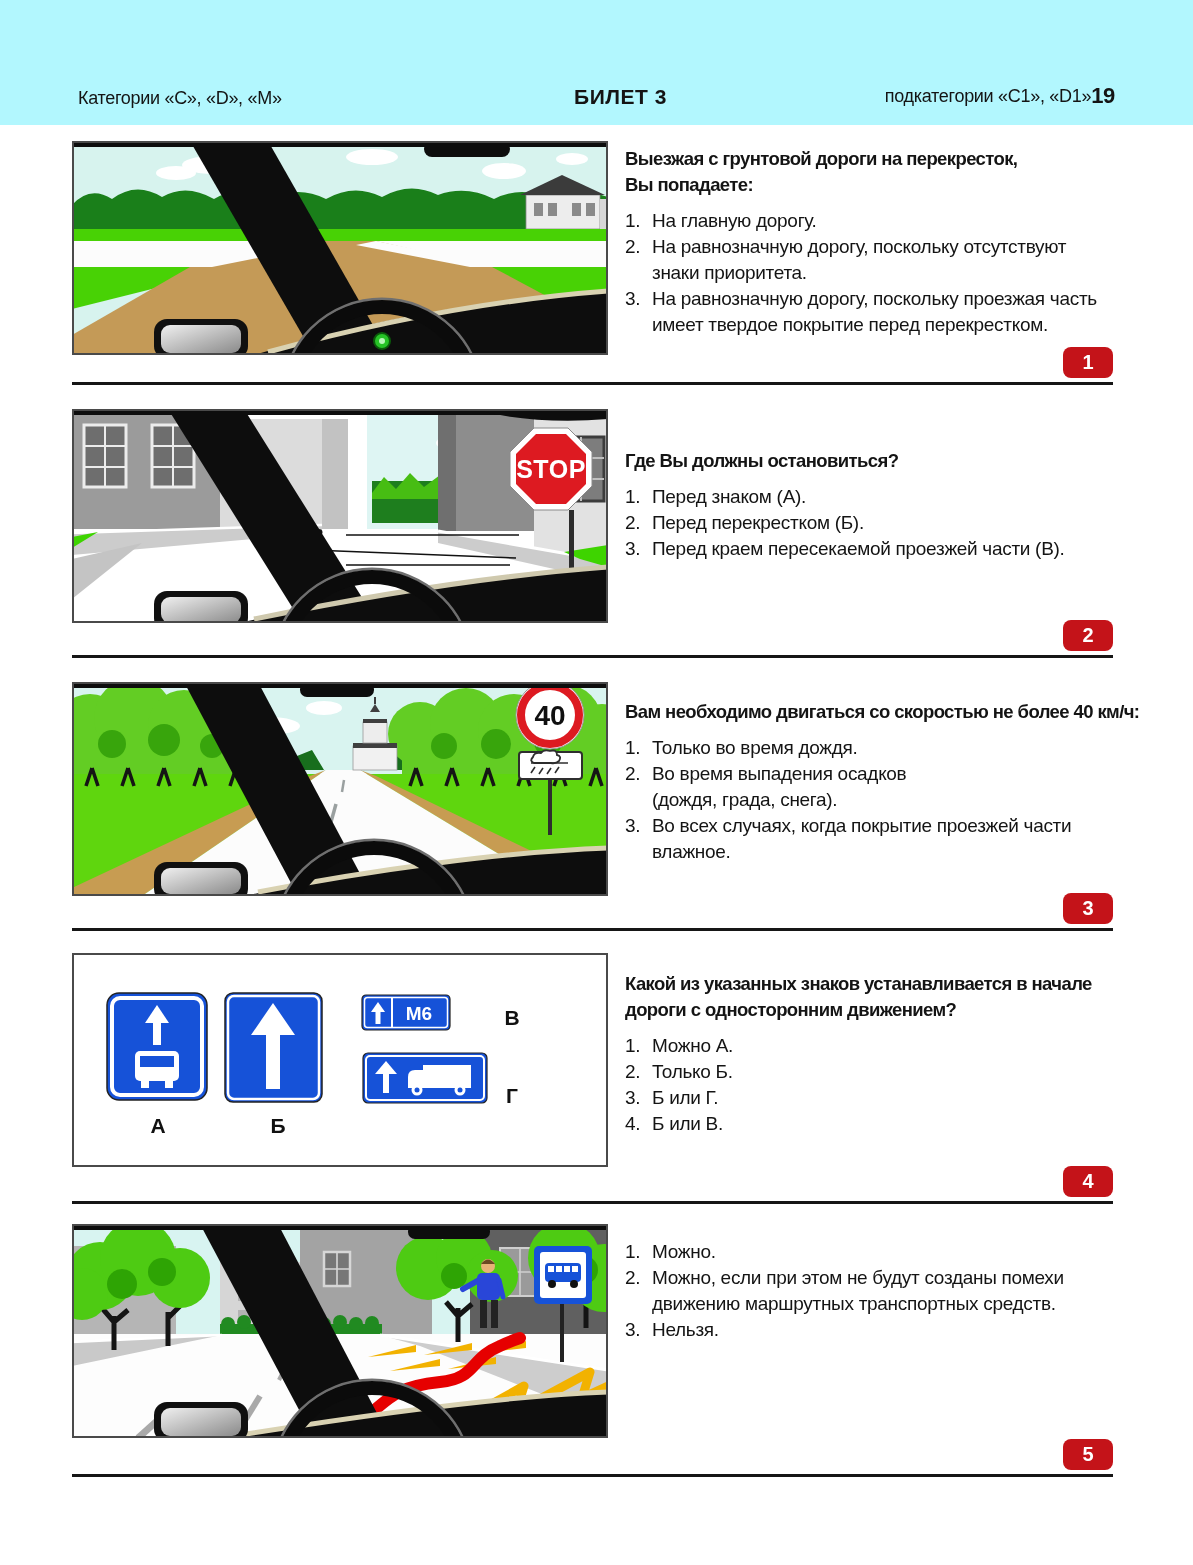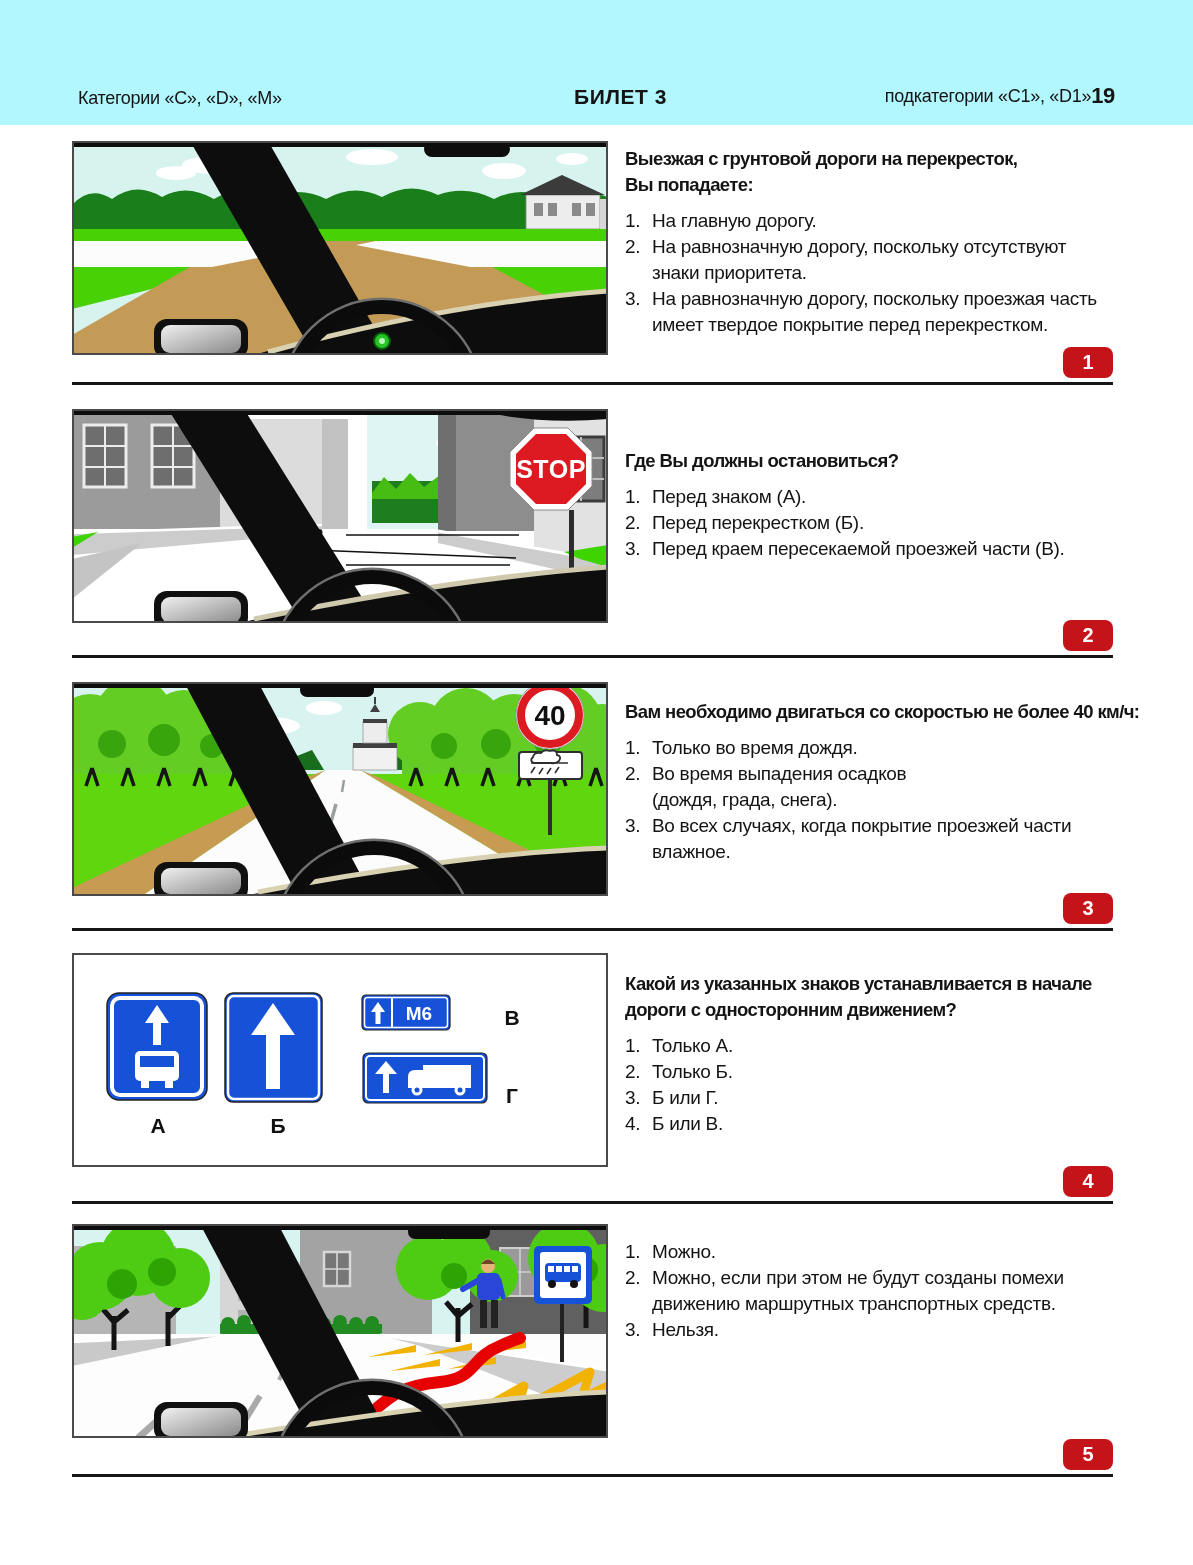--- a/index.html
+++ b/index.html
@@ -372,21 +372,21 @@
       <text x="440" y="72" font-size="21" font-weight="bold" fill="#111111" text-anchor="middle">В</text>
       <text x="440" y="150" font-size="21" font-weight="bold" fill="#111111" text-anchor="middle">Г</text>
       <rect x="1" y="1" width="534" height="212" fill="none" stroke="#4a4a4a" stroke-width="2"></rect>
     </svg>
   </div>
   <div class="q-text" style="top:18px">
     <h2 class="q-title">Какой из указанных знаков устанавливается в начале
 дороги с односторонним движением?</h2>
     <div class="ans">
         <span class="ans-num">1.</span>
-        <span class="ans-txt">Только А.</span>
+        <span class="ans-txt">Можно А.</span>
       </div>
     <div class="ans">
         <span class="ans-num">2.</span>
         <span class="ans-txt">Только Б.</span>
       </div>
     <div class="ans">
         <span class="ans-num">3.</span>
         <span class="ans-txt">Б или Г.</span>
       </div>
     <div class="ans">

